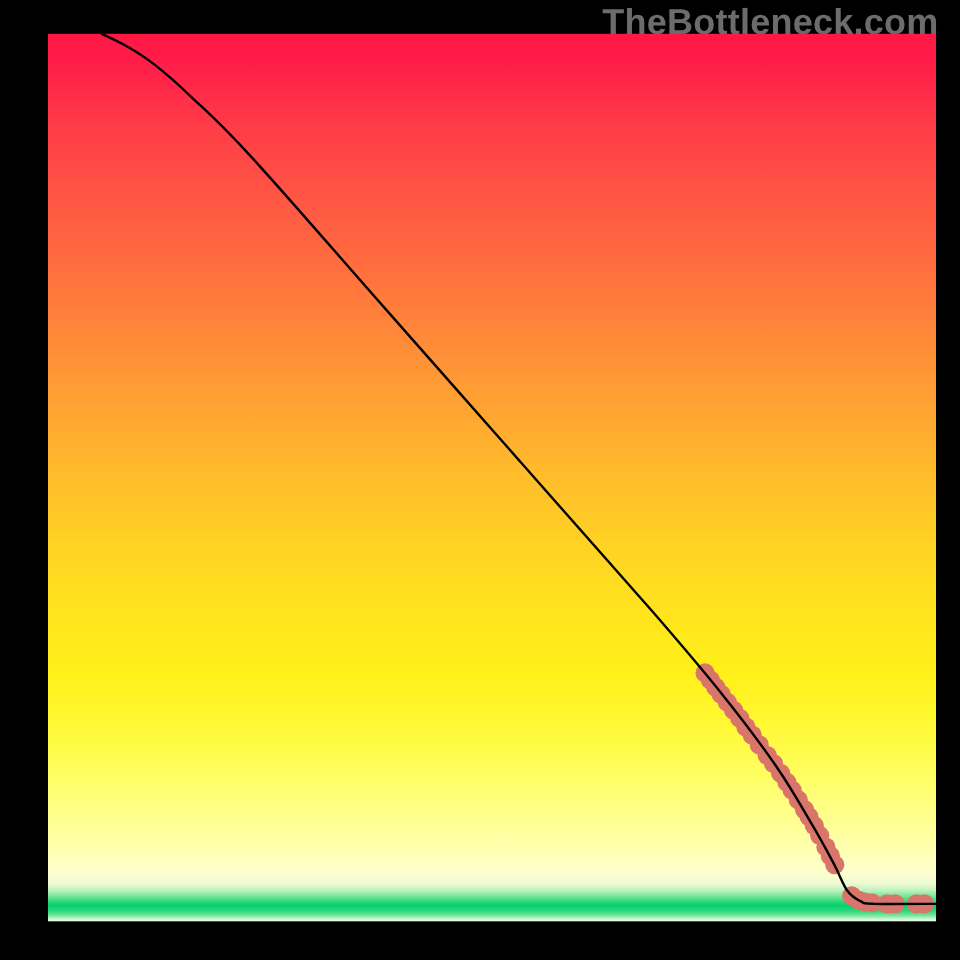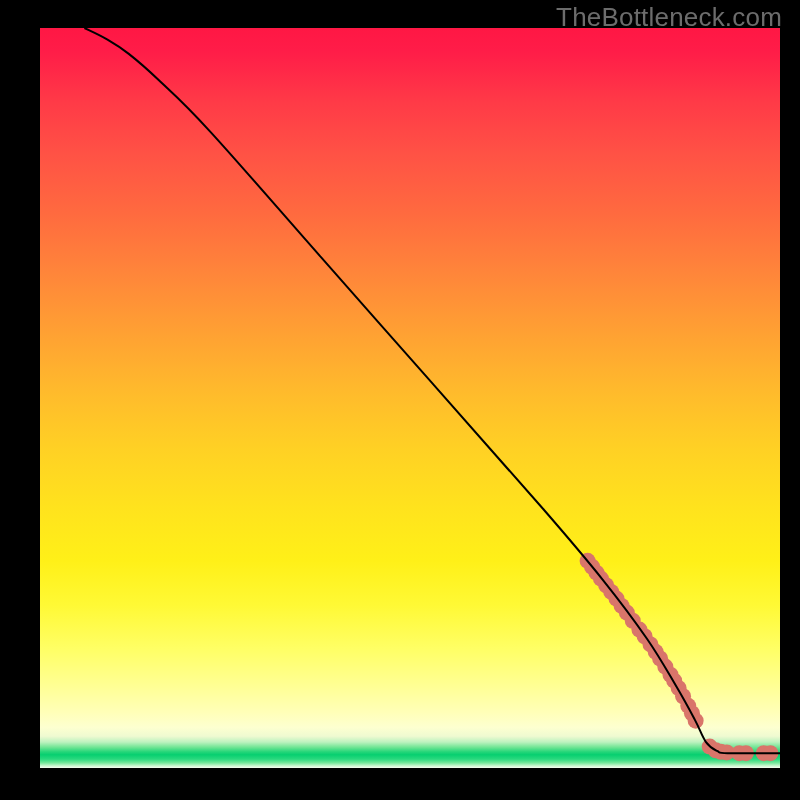--- a/index.html
+++ b/index.html
@@ -63,22 +63,22 @@
     position: absolute;
     left: 0; top: 0;
     width: 740px;
     height: 740px;
   }
   .watermark {
     position: absolute;
     top: 2px;
     right: 18px;
     color: #6c6c6c;
-    font-size: 26px;
-    font-weight: 400;
+    font-size: 30px;
+    font-weight: 700;
     letter-spacing: 0.2px;
   }
 </style>
 </head>
 <body>
 
 <div class="frame">
 
   <div class="watermark">TheBottleneck.com</div>
 

